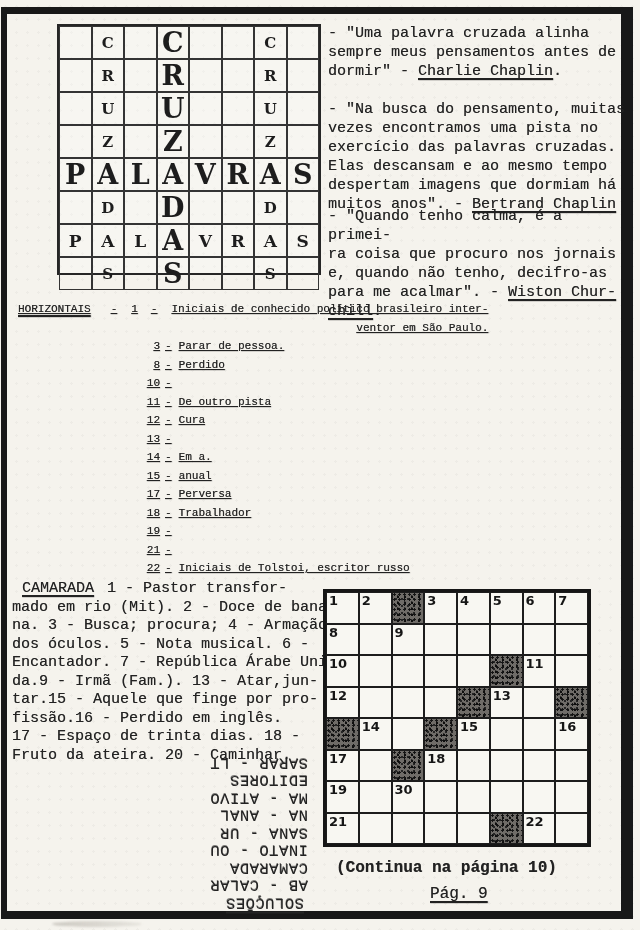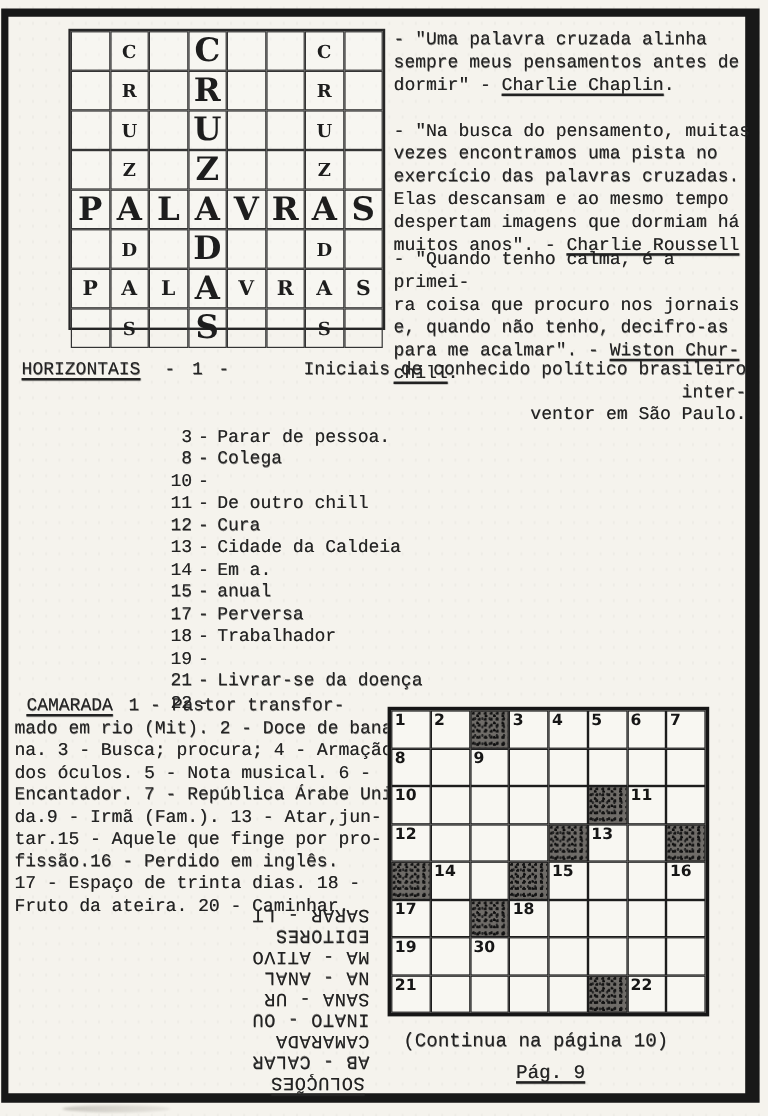--- a/index.html
+++ b/index.html
@@ -25,21 +25,21 @@
   .bg-cell{border:1.2px solid #343434;display:flex;align-items:center;justify-content:center;
     font-family:"DejaVu Serif",serif;font-weight:600;color:#1d1d1d;overflow:visible;}
   .sz-s{font-size:15px;} .sz-m{font-size:17px;} .sz-b{font-size:27px;}
 
   
   .quote{position:absolute;left:328px;width:304px;font-size:15px;line-height:19px;
     white-space:pre-line;}
   .q1{top:24px;} .q2{top:100px;} .q3{top:207px;}
 
   
-  #h-section{position:absolute;left:18px;top:300px;width:604px;font-size:15px;}
+  #h-section{position:absolute;left:18px;top:300px;width:604px;font-size:11px;text-decoration:underline;}
   .h-first{display:flex;line-height:18.5px;margin-bottom:0;}
   .hf-label{flex:none;}
   .hf-dash{flex:none;margin-left:20px;}
   .hf-num{flex:none;margin-left:14px;}
   .hf-dash2{flex:none;margin-left:13px;}
   .hf-txt{margin-left:14px;white-space:pre-line;text-align:right;}
   .clue-row{display:flex;line-height:18.5px;}
   .c-num{width:142px;text-align:right;flex:none;}
   .c-dash{flex:none;margin:0 5px;}
   .c-txt{margin-left:2px;white-space:pre-line;}
@@ -65,21 +65,21 @@
     background-color:#6f6c68;
     background-image:
       radial-gradient(circle at 30% 30%, #141414 1.2px, transparent 1.4px),
       radial-gradient(circle at 70% 60%, #0e0e0e 1.1px, transparent 1.3px),
       radial-gradient(circle at 50% 85%, #262626 1px, transparent 1.2px);
     background-size:5px 5px,7px 6px,6px 7px;}
   .pz-num{position:absolute;top:0;left:2px;font-family:"DejaVu Sans",sans-serif;
     font-weight:bold;font-size:13px;color:#161616;}
 
   
-  .continua{position:absolute;left:336px;top:859px;font-size:16px;}
+  .continua{position:absolute;left:336px;top:859px;font-size:16px;font-weight:bold;}
   .pag{position:absolute;left:430px;top:885px;font-size:16px;
     text-decoration:underline;text-decoration-thickness:1.8px;text-underline-offset:3px;}
 
   .smudge{position:absolute;left:52px;top:921px;width:90px;height:6px;border-radius:50%;
     background:linear-gradient(90deg, rgba(110,105,95,.30), rgba(110,105,95,.10));
     filter:blur(1px);}
 </style>
 </head>
 <body>
 
@@ -155,21 +155,21 @@
 
   <div class="quote q1 ink"><span>- "Uma palavra cruzada alinha
 sempre meus pensamentos antes de
 dormir" - </span><span class="u">Charlie Chaplin</span><span>.</span></div>
 
   <div class="quote q2 ink"><span>- "Na busca do pensamento, muitas
 vezes encontramos uma pista no
 exercício das palavras cruzadas.
 Elas descansam e ao mesmo tempo
 despertam imagens que dormiam há
-muitos anos". - </span><span class="u">Charlie Roussell</span><span></span></div>
+muitos anos". - </span><span class="u">Bertrand Chaplin</span><span></span></div>
 
   <div class="quote q3 ink"><span>- "Quando tenho calma, é a primei-
 ra coisa que procuro nos jornais
 e, quando não tenho, decifro-as
 para me acalmar". - </span><span class="u">Wiston Chur-
 chill</span><span>.</span></div>
 
   <div id="h-section" class="ink">
     <div class="h-first">
       <span class="u hf-label">HORIZONTAIS</span>
@@ -181,40 +181,39 @@
     </div>
     <div id="h-clues">
         <div class="clue-row">
           <span class="c-num">3</span>
           <span class="c-dash">-</span>
           <span class="c-txt">Parar de pessoa.</span>
         </div>
         <div class="clue-row">
           <span class="c-num">8</span>
           <span class="c-dash">-</span>
-          <span class="c-txt">Colega</span>
+          <span class="c-txt">Perdido</span>
         </div>
         <div class="clue-row">
           <span class="c-num">10</span>
           <span class="c-dash">-</span>
         </div>
         <div class="clue-row">
           <span class="c-num">11</span>
           <span class="c-dash">-</span>
-          <span class="c-txt">De outro chill</span>
+          <span class="c-txt">De outro pista</span>
         </div>
         <div class="clue-row">
           <span class="c-num">12</span>
           <span class="c-dash">-</span>
           <span class="c-txt">Cura</span>
         </div>
         <div class="clue-row">
           <span class="c-num">13</span>
           <span class="c-dash">-</span>
-          <span class="c-txt">Cidade da Caldeia</span>
         </div>
         <div class="clue-row">
           <span class="c-num">14</span>
           <span class="c-dash">-</span>
           <span class="c-txt">Em a.</span>
         </div>
         <div class="clue-row">
           <span class="c-num">15</span>
           <span class="c-dash">-</span>
           <span class="c-txt">anual</span>
@@ -229,25 +228,25 @@
           <span class="c-dash">-</span>
           <span class="c-txt">Trabalhador</span>
         </div>
         <div class="clue-row">
           <span class="c-num">19</span>
           <span class="c-dash">-</span>
         </div>
         <div class="clue-row">
           <span class="c-num">21</span>
           <span class="c-dash">-</span>
-          <span class="c-txt">Livrar-se da doença</span>
         </div>
         <div class="clue-row">
           <span class="c-num">22</span>
           <span class="c-dash">-</span>
+          <span class="c-txt">Iniciais de Tolstoi, escritor russo</span>
         </div>
       </div>
   </div>
 
   <div id="v-section" class="ink">
     <span class="u v-label">CAMARADA</span><span class="v-body">1 - Pastor transfor-
 mado em rio (Mit). 2 - Doce de bana
 na. 3 - Busca; procura; 4 - Armação
 dos óculos. 5 - Nota musical. 6 -
 Encantador. 7 - República Árabe Uni

